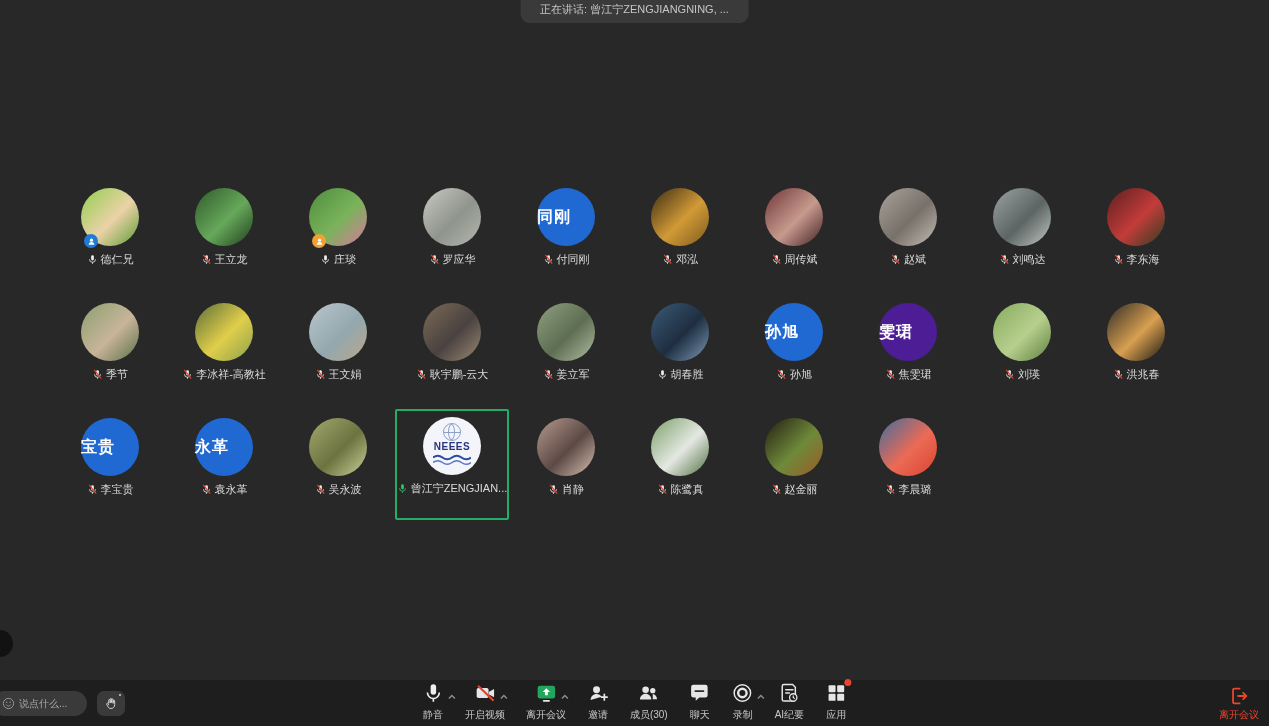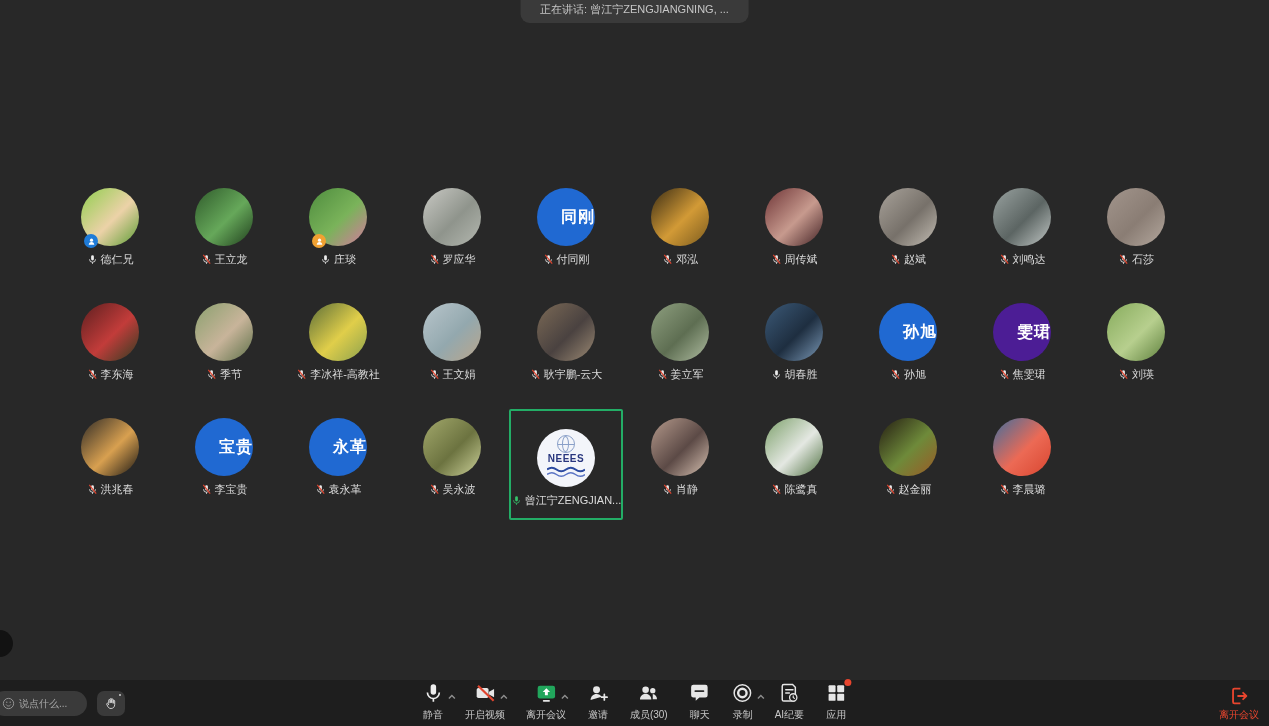--- a/index.html
+++ b/index.html
@@ -15,23 +15,23 @@
     background:#3a3a3a;border-radius:9px;
     padding:11px 20px 6px 20px;font-size:11px;color:#c6c6c6;white-space:nowrap;
   }
   
   .grid{position:absolute;left:53px;top:179px;width:1140px;display:flex;flex-wrap:wrap;}
   .tile{
     width:114px;height:111px;margin-bottom:4px;box-sizing:border-box;
     display:flex;flex-direction:column;align-items:center;padding-top:7px;
     border-radius:2px;border:2px solid transparent;cursor:pointer;
   }
-  .tile.selected{padding-top:18px;}
+  .tile.selected{padding-top:6px;}
   .avatar{width:58px;height:58px;border-radius:50%;position:relative;flex:none;}
-  .avatar-text{display:flex;align-items:center;justify-content:flex-end;
+  .avatar-text{display:flex;align-items:center;justify-content:flex-start;
     color:#fff;font-size:16px;font-weight:bold;letter-spacing:1px;}
   .avatar-logo{background:#f3f5fa;display:flex;flex-direction:column;align-items:center;justify-content:center;overflow:hidden;}
   .logo-globe{width:16px;height:16px;border:1px solid #8aa0c8;border-radius:50%;position:relative;margin-bottom:1px;}
   .logo-globe:before{content:"";position:absolute;left:50%;top:0;bottom:0;width:7px;margin-left:-4px;border:1px solid #8aa0c8;border-radius:50%;box-sizing:border-box;}
   .logo-globe:after{content:"";position:absolute;top:50%;left:0;right:0;border-top:1px solid #8aa0c8;}
   .logo-text{font-size:10px;font-weight:bold;color:#28357e;letter-spacing:.5px;line-height:10px;}
   .badge{position:absolute;left:3px;bottom:-2px;width:14px;height:14px;border-radius:50%;
     display:flex;align-items:center;justify-content:center;}
   .plabel{margin-top:6px;display:flex;align-items:center;gap:3px;max-width:112px;
     font-size:11px;color:#dcdcdc;overflow:hidden;}
@@ -201,34 +201,20 @@
     <rect x="9" y="2.5" width="6" height="11.5" rx="3" fill="#ededed"></rect>
     <path d="M5.5 11.5a6.5 6.5 0 0 0 13 0" stroke="#ededed" stroke-width="1.8"></path>
     <path d="M12 18v3.5" stroke="#ededed" stroke-width="1.8"></path>
             <line x1="5" y1="2" x2="20" y2="21" stroke="#e0442e" stroke-width="2.6"></line>
           </svg>
         </span>
         <span class="pname">刘鸣达</span>
       </div>
     </div>
     <div class="tile">
-      <div class="avatar" style="background: linear-gradient(135deg, rgb(162, 149, 140), rgb(138, 125, 116) 55%, rgb(180, 168, 158));"></div>
-      <div class="plabel">
-        <span class="pmic">
-          <svg width="11" height="11" viewBox="0 0 24 24" fill="none">
-    <rect x="9" y="2.5" width="6" height="11.5" rx="3" fill="#ededed"></rect>
-    <path d="M5.5 11.5a6.5 6.5 0 0 0 13 0" stroke="#ededed" stroke-width="1.8"></path>
-    <path d="M12 18v3.5" stroke="#ededed" stroke-width="1.8"></path>
-            <line x1="5" y1="2" x2="20" y2="21" stroke="#e0442e" stroke-width="2.6"></line>
-          </svg>
-        </span>
-        <span class="pname">石莎</span>
-      </div>
-    </div>
-    <div class="tile">
       <div class="avatar" style="background: linear-gradient(135deg, rgb(92, 31, 31), rgb(194, 60, 58) 55%, rgb(47, 61, 34));"></div>
       <div class="plabel">
         <span class="pmic">
           <svg width="11" height="11" viewBox="0 0 24 24" fill="none">
     <rect x="9" y="2.5" width="6" height="11.5" rx="3" fill="#ededed"></rect>
     <path d="M5.5 11.5a6.5 6.5 0 0 0 13 0" stroke="#ededed" stroke-width="1.8"></path>
     <path d="M12 18v3.5" stroke="#ededed" stroke-width="1.8"></path>
             <line x1="5" y1="2" x2="20" y2="21" stroke="#e0442e" stroke-width="2.6"></line>
           </svg>
         </span>

